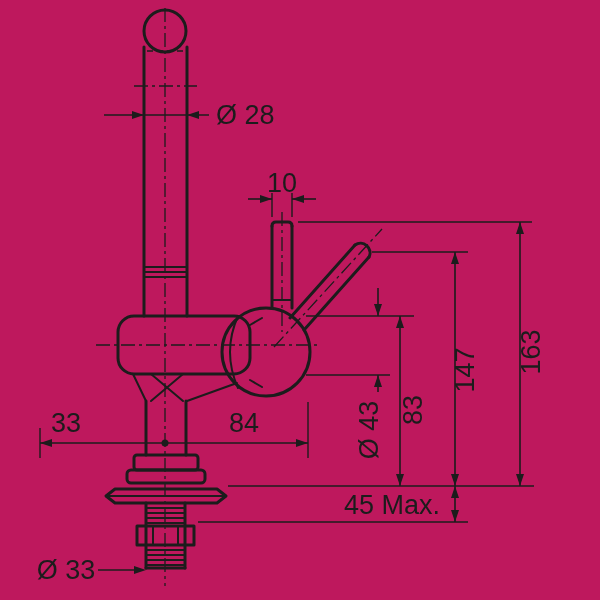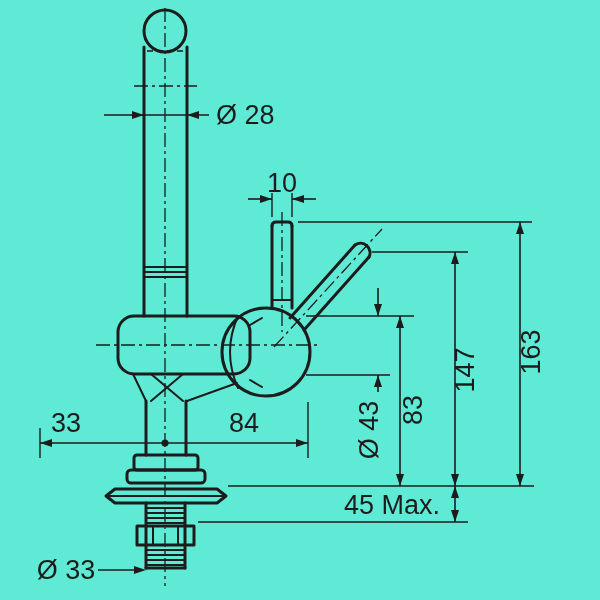--- a/index.html
+++ b/index.html
@@ -1,16 +1,16 @@
 <!DOCTYPE html>
 <html><head>
 <meta charset="utf-8">
 <style>
   html,body{margin:0;padding:0;background:#ffffff;}
-  .page{width:600px;height:600px;position:relative;background:#5eead4;overflow:hidden;}
+  .page{width:600px;height:600px;position:relative;background:#be185d;overflow:hidden;}
   svg{display:block;}
   .outline{fill:none;stroke:#1c1c1c;stroke-width:3;stroke-linecap:round;stroke-linejoin:round;}
   .detail{fill:none;stroke:#1c1c1c;stroke-width:2;stroke-linecap:round;stroke-linejoin:round;}
   .dimline{fill:none;stroke:#1c1c1c;stroke-width:1.6;}
   .extline{fill:none;stroke:#1c1c1c;stroke-width:1.4;}
   .arrow{fill:#1c1c1c;stroke:none;}
   .centerline{fill:none;stroke:#1c1c1c;stroke-width:1.3;stroke-dasharray:14 4 3 4;}
   .hidden-line{fill:none;stroke:#1c1c1c;stroke-width:1.6;stroke-dasharray:6 4;}
   .dimtext{font-family:"Liberation Sans","DejaVu Sans",sans-serif;font-size:27px;fill:#1c1c1c;}
   .dot{fill:#1c1c1c;stroke:none;}

